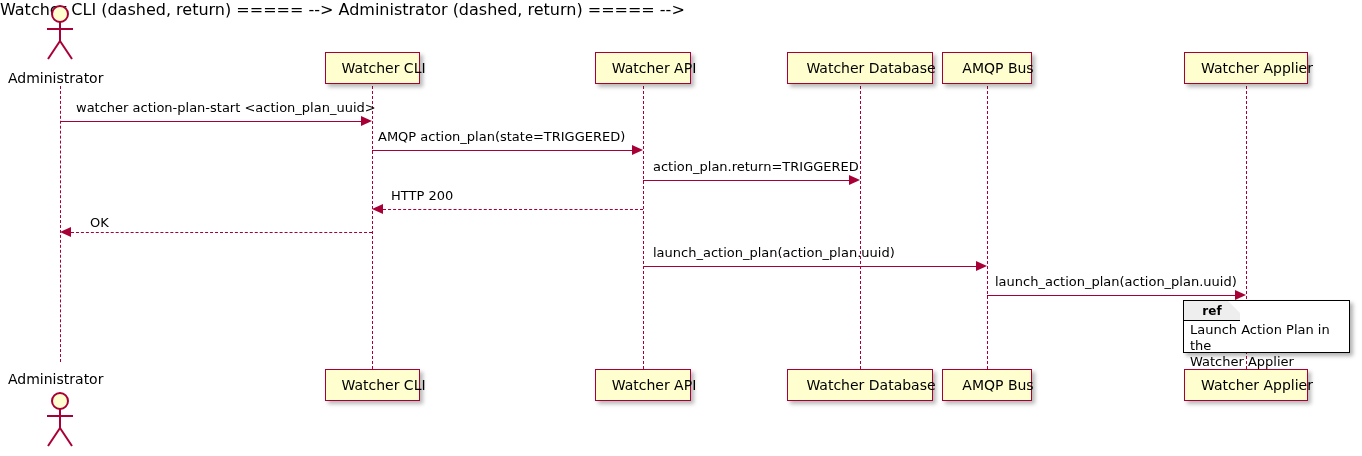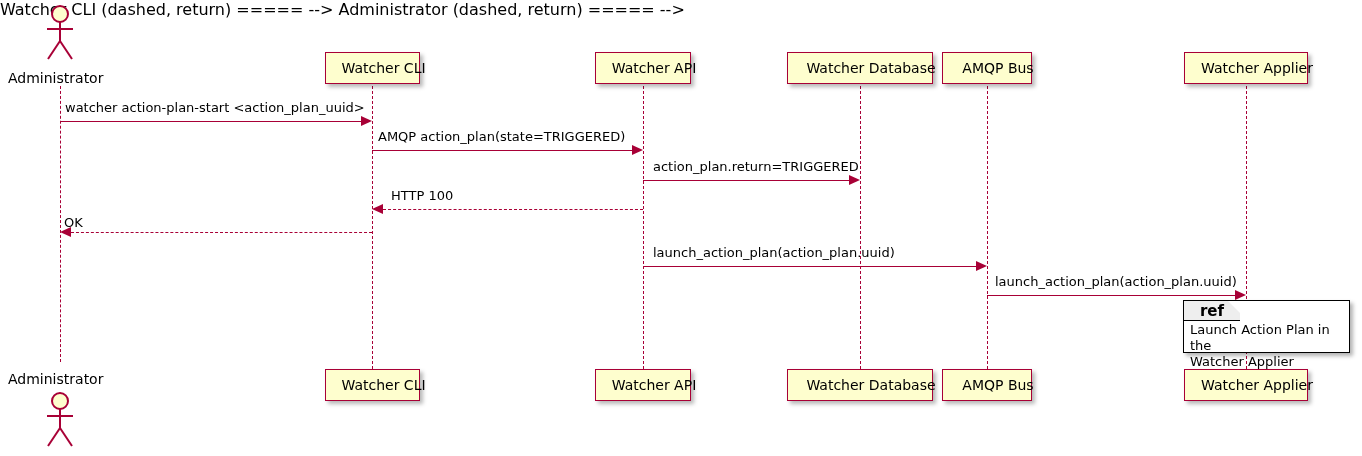--- a/index.html
+++ b/index.html
@@ -85,21 +85,21 @@
   }
   .ref-tab {
     position: absolute;
     left: 0;
     top: 0;
     height: 19px;
     width: 56px;
     background: #EEEEEE;
     border-right: 1.5px solid #000000;
     border-bottom: 1.5px solid #000000;
-    font-size: 15px;
+    font-size: 12px;
     font-weight: bold;
     color: #000000;
     display: flex;
     align-items: center;
     justify-content: center;
     clip-path: polygon(0 0, 44px 0, 56px 12px, 56px 100%, 0 100%);
   }
   .ref-text {
     position: absolute;
     left: 6px;
@@ -144,41 +144,41 @@
     <span>Watcher Database</span>
   </div>
   <div class="pbox" style="left:942px; top:52px; width:90px; height:32px;">
     <span>AMQP Bus</span>
   </div>
   <div class="pbox" style="left:1184px; top:52px; width:124px; height:32px;">
     <span>Watcher Applier</span>
   </div>
 
   
-  <div class="msg-label" style="left:65px; top:101px;">watcher action-plan-start &lt;action_plan_uuid&gt;</div>
+  <div class="msg-label" style="left:76px; top:101px;">watcher action-plan-start &lt;action_plan_uuid&gt;</div>
   <div class="msg-line" style="left:60px; top:121px; width:306px;"></div>
   <div class="arrow-head right" style="left:361px; top:116px;"></div>
 
   
   <div class="msg-label" style="left:378px; top:130px;">AMQP action_plan(state=TRIGGERED)</div>
   <div class="msg-line" style="left:372px; top:150px; width:265px;"></div>
   <div class="arrow-head right" style="left:632px; top:145px;"></div>
 
   
   <div class="msg-label" style="left:653px; top:160px;">action_plan.return=TRIGGERED</div>
   <div class="msg-line" style="left:643px; top:180px; width:211px;"></div>
   <div class="arrow-head right" style="left:849px; top:175px;"></div>
 
    Watcher CLI (dashed, return) ===== --&gt;
-  <div class="msg-label" style="left:391px; top:189px;">HTTP 100</div>
+  <div class="msg-label" style="left:391px; top:189px;">HTTP 200</div>
   <div class="msg-line dashed" style="left:383px; top:209px; width:260px;"></div>
   <div class="arrow-head left" style="left:372px; top:204px;"></div>
 
    Administrator (dashed, return) ===== --&gt;
-  <div class="msg-label" style="left:64px; top:216px;">OK</div>
+  <div class="msg-label" style="left:90px; top:216px;">OK</div>
   <div class="msg-line dashed" style="left:71px; top:232px; width:301px;"></div>
   <div class="arrow-head left" style="left:60px; top:227px;"></div>
 
   
   <div class="msg-label" style="left:653px; top:246px;">launch_action_plan(action_plan.uuid)</div>
   <div class="msg-line" style="left:643px; top:266px; width:333px;"></div>
   <div class="arrow-head right" style="left:976px; top:261px;"></div>
 
   
   <div class="msg-label" style="left:995px; top:275px;">launch_action_plan(action_plan.uuid)</div>

